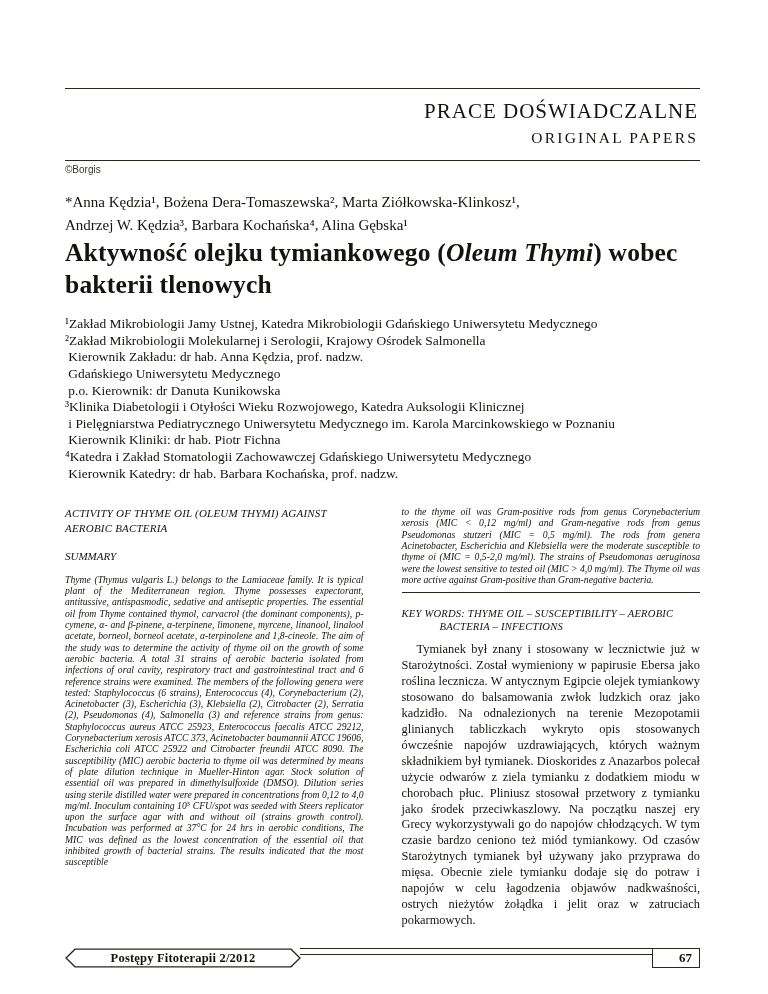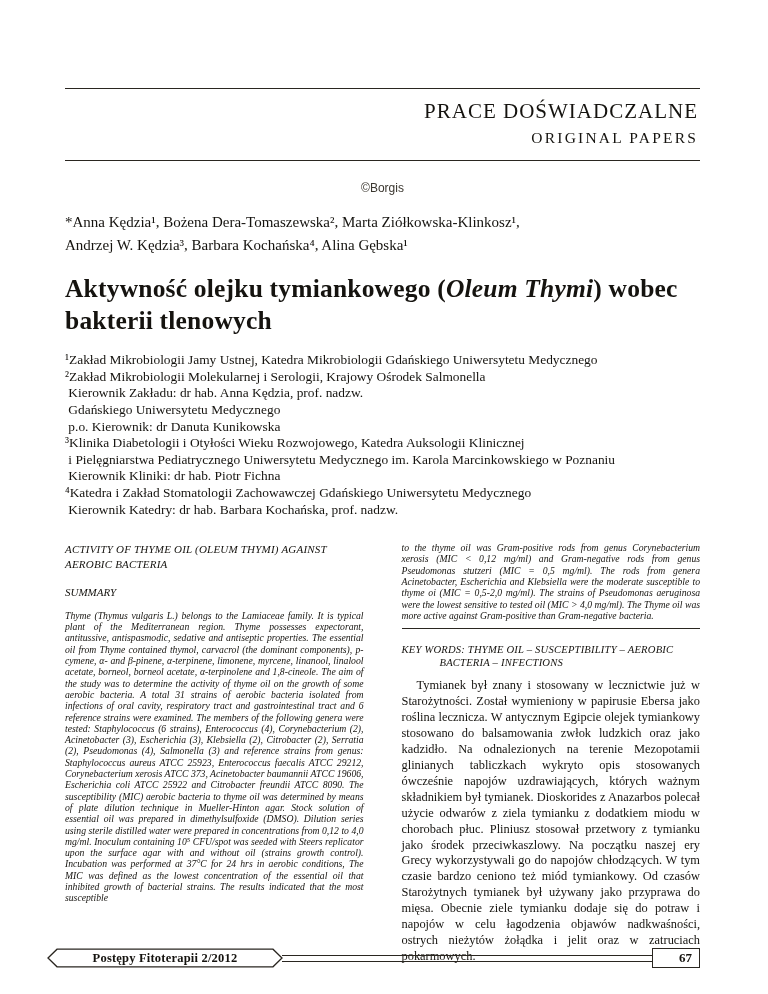--- a/index.html
+++ b/index.html
@@ -12,26 +12,26 @@
     color:#15130f;
     font-family:"Liberation Serif","DejaVu Serif",serif;
     padding:88px 68px 0 65px;
     overflow:hidden;
   }
   .rule { border-top:1.4px solid #2a2620; }
   .header-block { text-align:right; padding:10px 2px 13px 0; }
   .series-pl { font-size:21px; letter-spacing:1px; }
   .series-en { font-size:15.5px; letter-spacing:2.2px; margin-top:5px;text-align:right; }
   .borgis {
-    margin-top:20px;
+    margin-top:3px;
     font-family:"Liberation Sans","DejaVu Sans",sans-serif;
-    font-size:12px; color:#3a362f;text-align:center;
+    font-size:10px; color:#3a362f;
   }
   .authors { margin-top:16px; font-size:15px; line-height:1.5; }
-  .title { margin-top:17px; font-weight:700; font-size:25.5px; line-height:1.26; letter-spacing:0.2px; }
+  .title { margin-top:1px; font-weight:700; font-size:25.5px; line-height:1.26; letter-spacing:0.2px; }
   .t-line { display:block; white-space:nowrap; }
   .affiliations { margin-top:15px; font-size:13.4px; line-height:16.6px; }
   .aff-line { white-space:pre-wrap; }
 
   .columns { display:flex; gap:38px; margin-top:24px; }
   .col { flex:1 1 0; min-width:0; }
 
   .en-title { font-style:italic; font-size:11px; line-height:1.35; letter-spacing:0.2px; }
   .sum-label { font-style:italic; font-size:11px; margin-top:14px; }
   .sum-text {
@@ -43,22 +43,22 @@
     margin-top:7px; border-top:1.2px solid #2a2620; padding-top:15px;
     font-style:italic; font-size:10.6px; line-height:12.6px; letter-spacing:0.2px;
   }
   .kw2 { padding-left:38px; }
   .body-pl {
     margin-top:9px; font-size:12.4px; line-height:15.9px;
     text-align:justify; text-indent:15px;
   }
 
   .footer {
-    position:absolute; left:47px; right:68px; bottom:26px;
-    display:flex; align-items:center; height:20px;
+    position:absolute; left:65px; right:68px; bottom:26px;
+    display:flex; height:20px;
   }
   .banner { position:relative; width:236px; height:20px; flex:none; }
   .banner svg { position:absolute; left:0; top:0; }
   .banner-text {
     position:absolute; left:0; top:0; width:100%; height:100%;
     display:flex; align-items:center; justify-content:center;
     font-weight:700; font-size:12.5px; letter-spacing:0.2px;
   }
   .ribbon { flex:1; height:7px; border-top:1.3px solid #2a2620; border-bottom:1.3px solid #2a2620; margin-left:-1px; }
   .pagenum {

